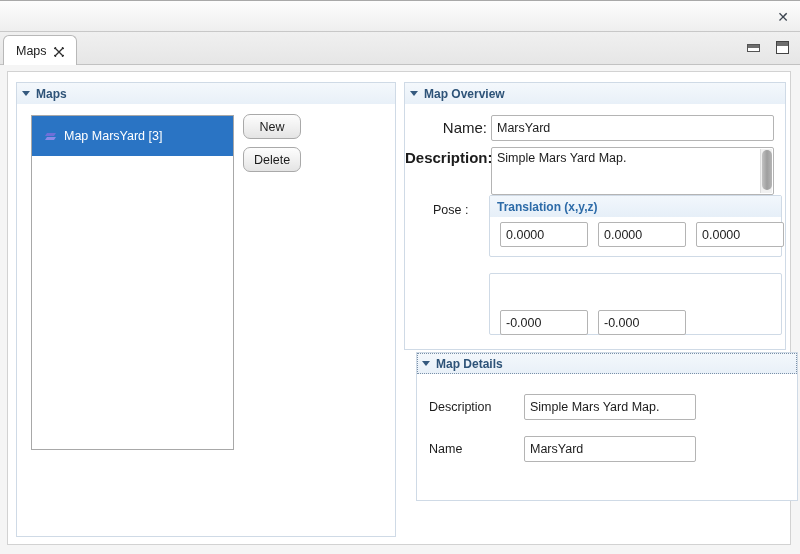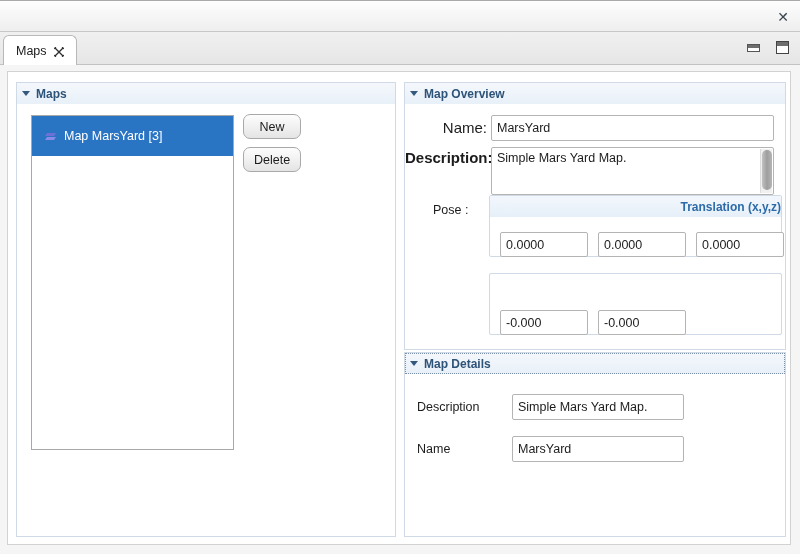--- a/index.html
+++ b/index.html
@@ -302,21 +302,20 @@
     border-radius: 2px;
     box-sizing: border-box;
   }
   .subgroup-header {
     height: 21px;
     background: linear-gradient(to bottom, #f2f7fc 0%, #e6eff8 100%);
     display: flex;
     align-items: center;
     padding-left: 7px;
     box-sizing: border-box;
-    justify-content: flex-end;
   }
   .subgroup-title {
     font-size: 12px;
     font-weight: bold;
     color: #2d6ba8;
     white-space: nowrap;
   }
   .triple-row {
     position: absolute;
     left: 10px;
@@ -337,22 +336,22 @@
   }
   .pose-label {
     position: absolute;
     font-size: 12.5px;
     color: #1c1c1c;
     white-space: nowrap;
   }
 
   
   #details-section {
-    left: 396px; top: 280px;
-    width: 382px; height: 185px;
+    left: 408px; top: 280px;
+    width: 382px; height: 149px;
   }
   .detail-row { position: absolute; display: flex; align-items: center; }
   .detail-label {
     width: 95px;
     font-size: 12.5px;
     color: #1c1c1c;
     white-space: nowrap;
   }
   .detail-input {
     width: 172px; height: 26px;
@@ -445,21 +444,21 @@
             </span>
           </span>
         </div>
 
         <span class="pose-label" style="left:28px; top:120px;">Pose :</span>
 
         <div class="subgroup" style="left:84px; top:112px; width:293px; height:62px;">
           <div class="subgroup-header">
             <span class="subgroup-title">Translation (x,y,z)</span>
           </div>
-          <div class="triple-row" style="top:36px;">
+          <div class="triple-row" style="top:26px;">
             <input class="num-input" value="0.0000" style="">
             <input class="num-input" value="0.0000" style="">
             <input class="num-input" value="0.0000" style="">
           </div>
         </div>
 
         <div class="subgroup" style="left:84px; top:190px; width:293px; height:62px;">
           <div class="triple-row" style="top:36px;">
             <input class="num-input" value="-0.000" style="">
             <input class="num-input" value="-0.000" style="">

